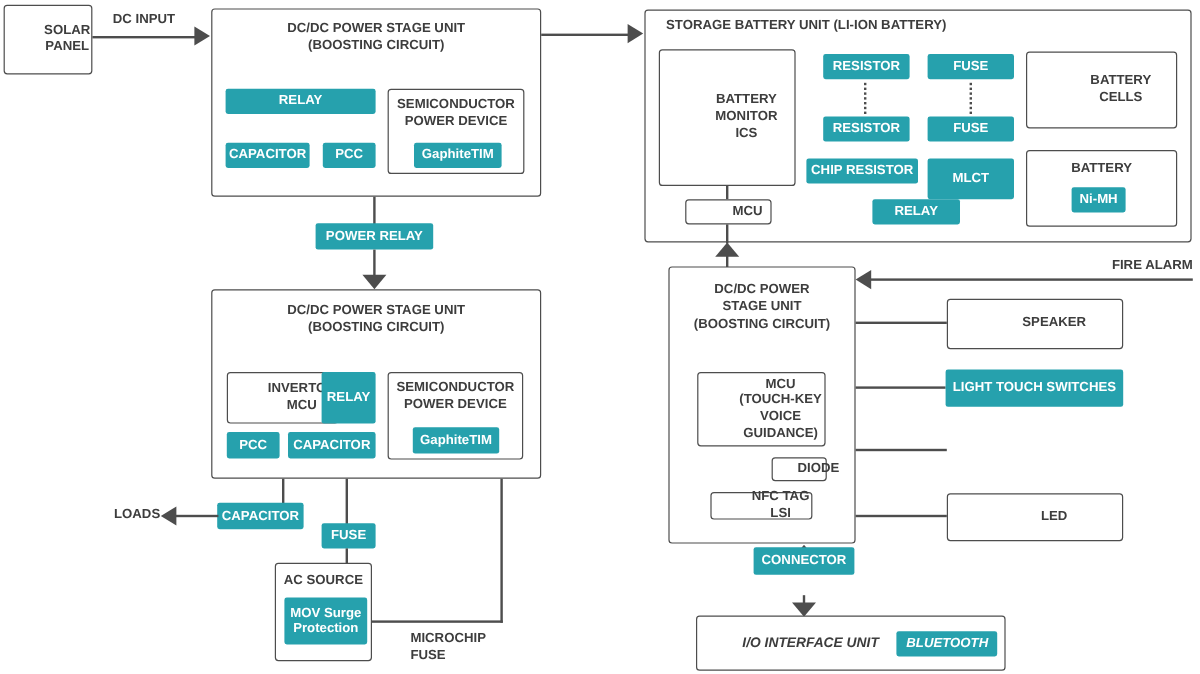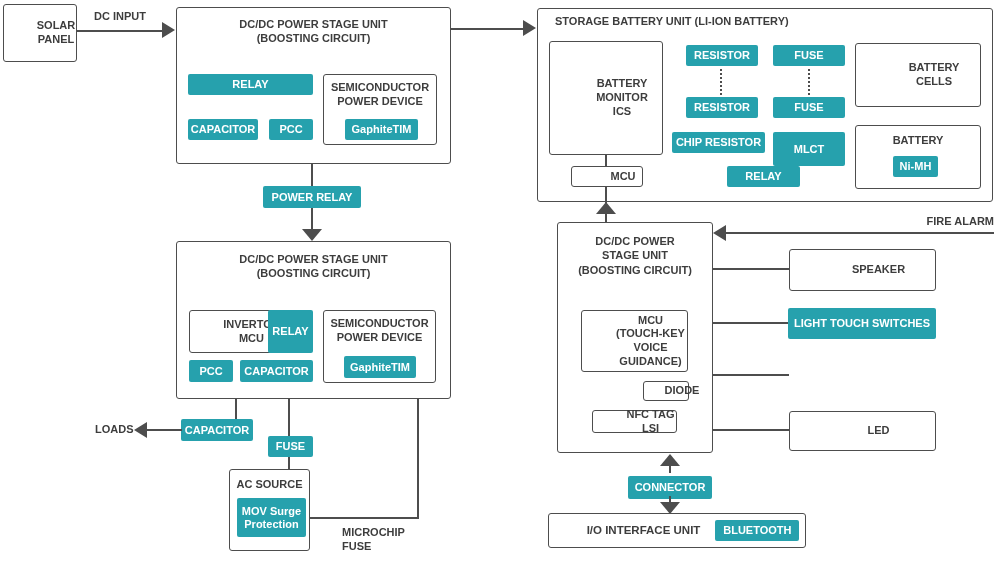--- a/index.html
+++ b/index.html
@@ -147,22 +147,22 @@
   <div class="hline" style="left:713px;top:268px;width:76px;"></div>
   <div class="box" style="left:789px;top:249px;width:147px;height:42px;">SPEAKER</div>
   <div class="hline" style="left:713px;top:322px;width:75px;"></div>
   <div class="teal" style="left:788px;top:308px;width:148px;height:31px;">LIGHT TOUCH SWITCHES</div>
   <div class="hline" style="left:713px;top:374px;width:76px;"></div>
   <div class="hline" style="left:713px;top:429px;width:76px;"></div>
   <div class="box" style="left:789px;top:411px;width:147px;height:40px;">LED</div>
 
   <div class="tri tri-u" style="left:660px;top:454px;"></div>
   <div class="vline" style="left:669px;top:465px;height:8px;"></div>
-  <div class="teal" style="left:628px;top:476px;width:84px;height:23px;">CONNECTOR</div>
+  <div class="teal" style="left:628px;top:456px;width:84px;height:23px;">CONNECTOR</div>
   <div class="vline" style="left:669px;top:496px;height:7px;"></div>
   <div class="tri tri-d" style="left:660px;top:502px;"></div>
 
-  <div class="box" style="left:548px;top:513px;width:258px;height:35px;gap:15px;">
+  <div class="box" style="left:580px;top:513px;width:258px;height:46px;gap:15px;font-style:italic;">
     <span class="lbl" style="position:static;font-size:11.5px;">I/O INTERFACE UNIT</span>
     <span class="teal" style="position:static;width:84px;height:21px;">BLUETOOTH</span>
   </div>
 
 </div>
 
 </body></html>

